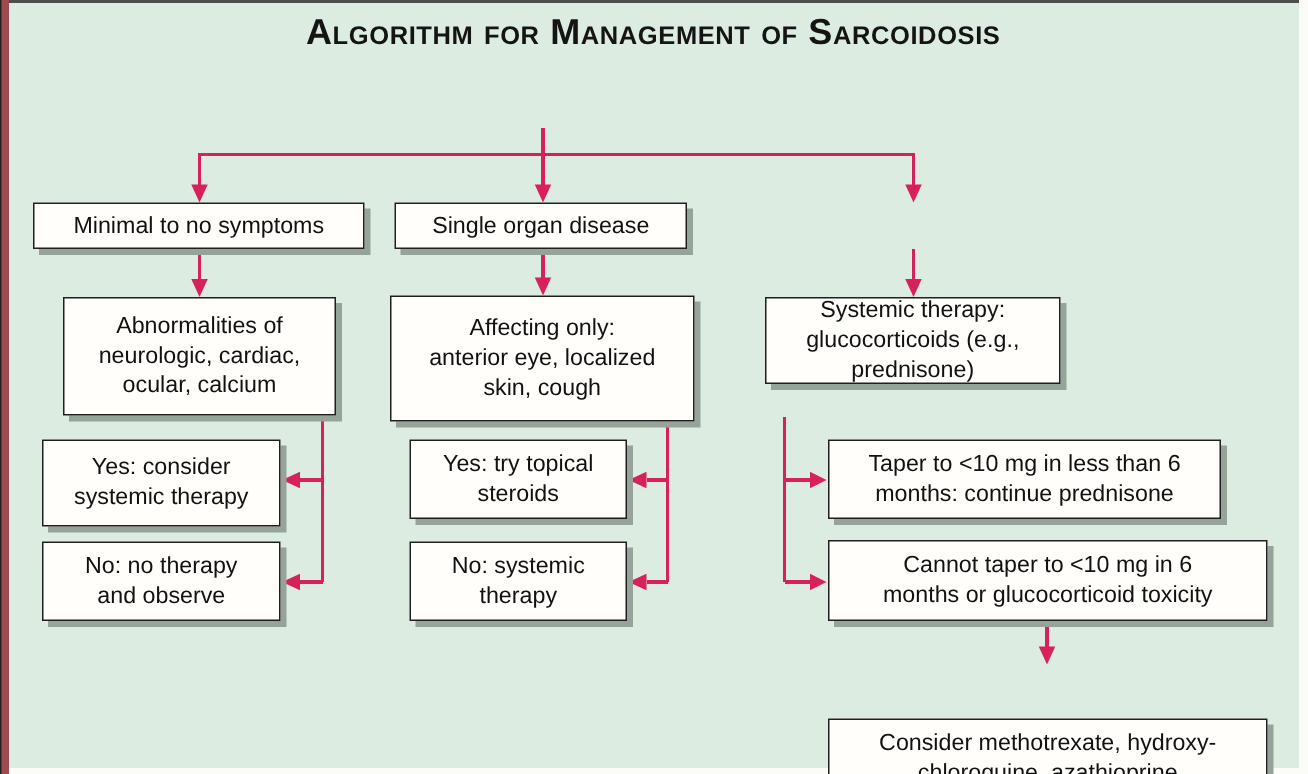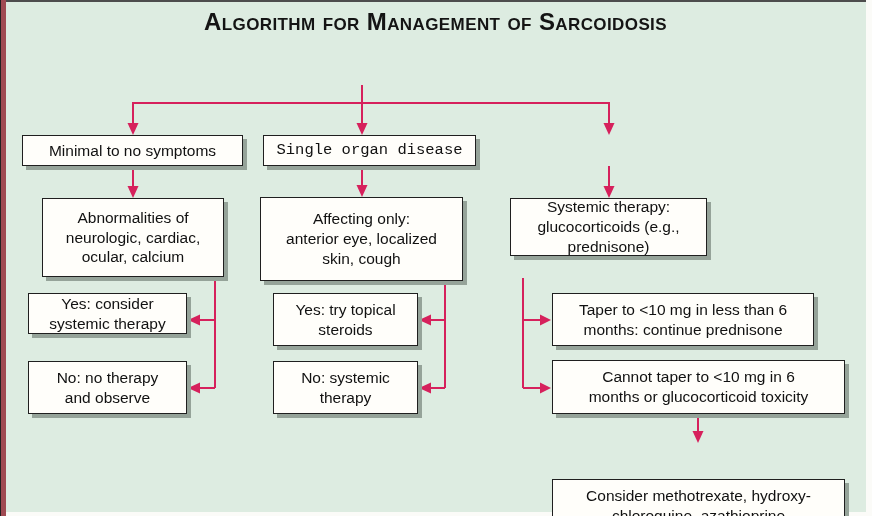--- a/index.html
+++ b/index.html
@@ -73,41 +73,41 @@
     <g>
       <path class="edge" d="M698 414 V432"></path>
       <polygon class="head" points="692.5,431 703.5,431 698,443"></polygon>
     </g>
   </svg>
 
 
   <div class="node" style="left:22px;top:135px;width:221px;height:31px;">
     <span class="node-label">Minimal to no symptoms</span>
   </div>
-  <div class="node" style="left:263px;top:135px;width:213px;height:31px;font-family:Liberation Mono, monospace;">
+  <div class="node" style="left:263px;top:135px;width:195px;height:31px;">
     <span class="node-label">Single organ disease</span>
   </div>
 
   <div class="node" style="left:42px;top:198px;width:182px;height:79px;">
     <span class="node-label">Abnormalities of
 neurologic, cardiac,
 ocular, calcium</span>
   </div>
   <div class="node" style="left:260px;top:197px;width:203px;height:84px;">
     <span class="node-label">Affecting only:
 anterior eye, localized
 skin, cough</span>
   </div>
   <div class="node" style="left:510px;top:198px;width:197px;height:58px;">
     <span class="node-label">Systemic therapy:
 glucocorticoids (e.g.,
 prednisone)</span>
   </div>
 
-  <div class="node" style="left:28px;top:293px;width:159px;height:41px;">
+  <div class="node" style="left:28px;top:293px;width:159px;height:58px;">
     <span class="node-label">Yes: consider
 systemic therapy</span>
   </div>
   <div class="node" style="left:273px;top:293px;width:145px;height:53px;">
     <span class="node-label">Yes: try topical
 steroids</span>
   </div>
   <div class="node" style="left:552px;top:293px;width:262px;height:53px;">
     <span class="node-label">Taper to &lt;10 mg in less than 6
 months: continue prednisone</span>

